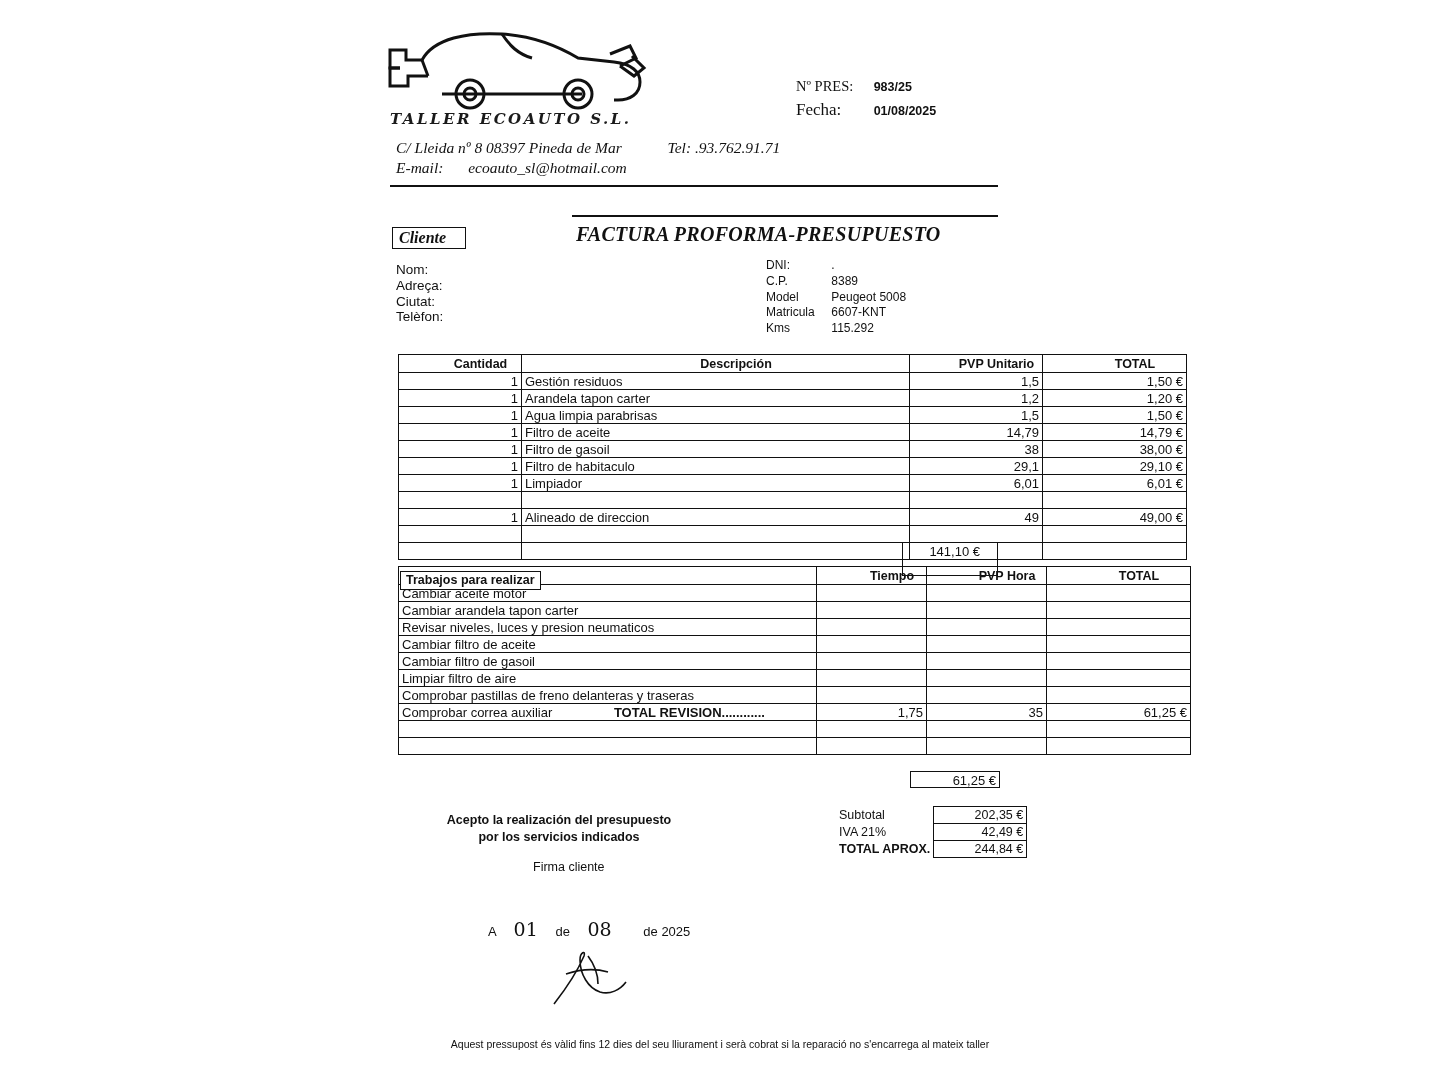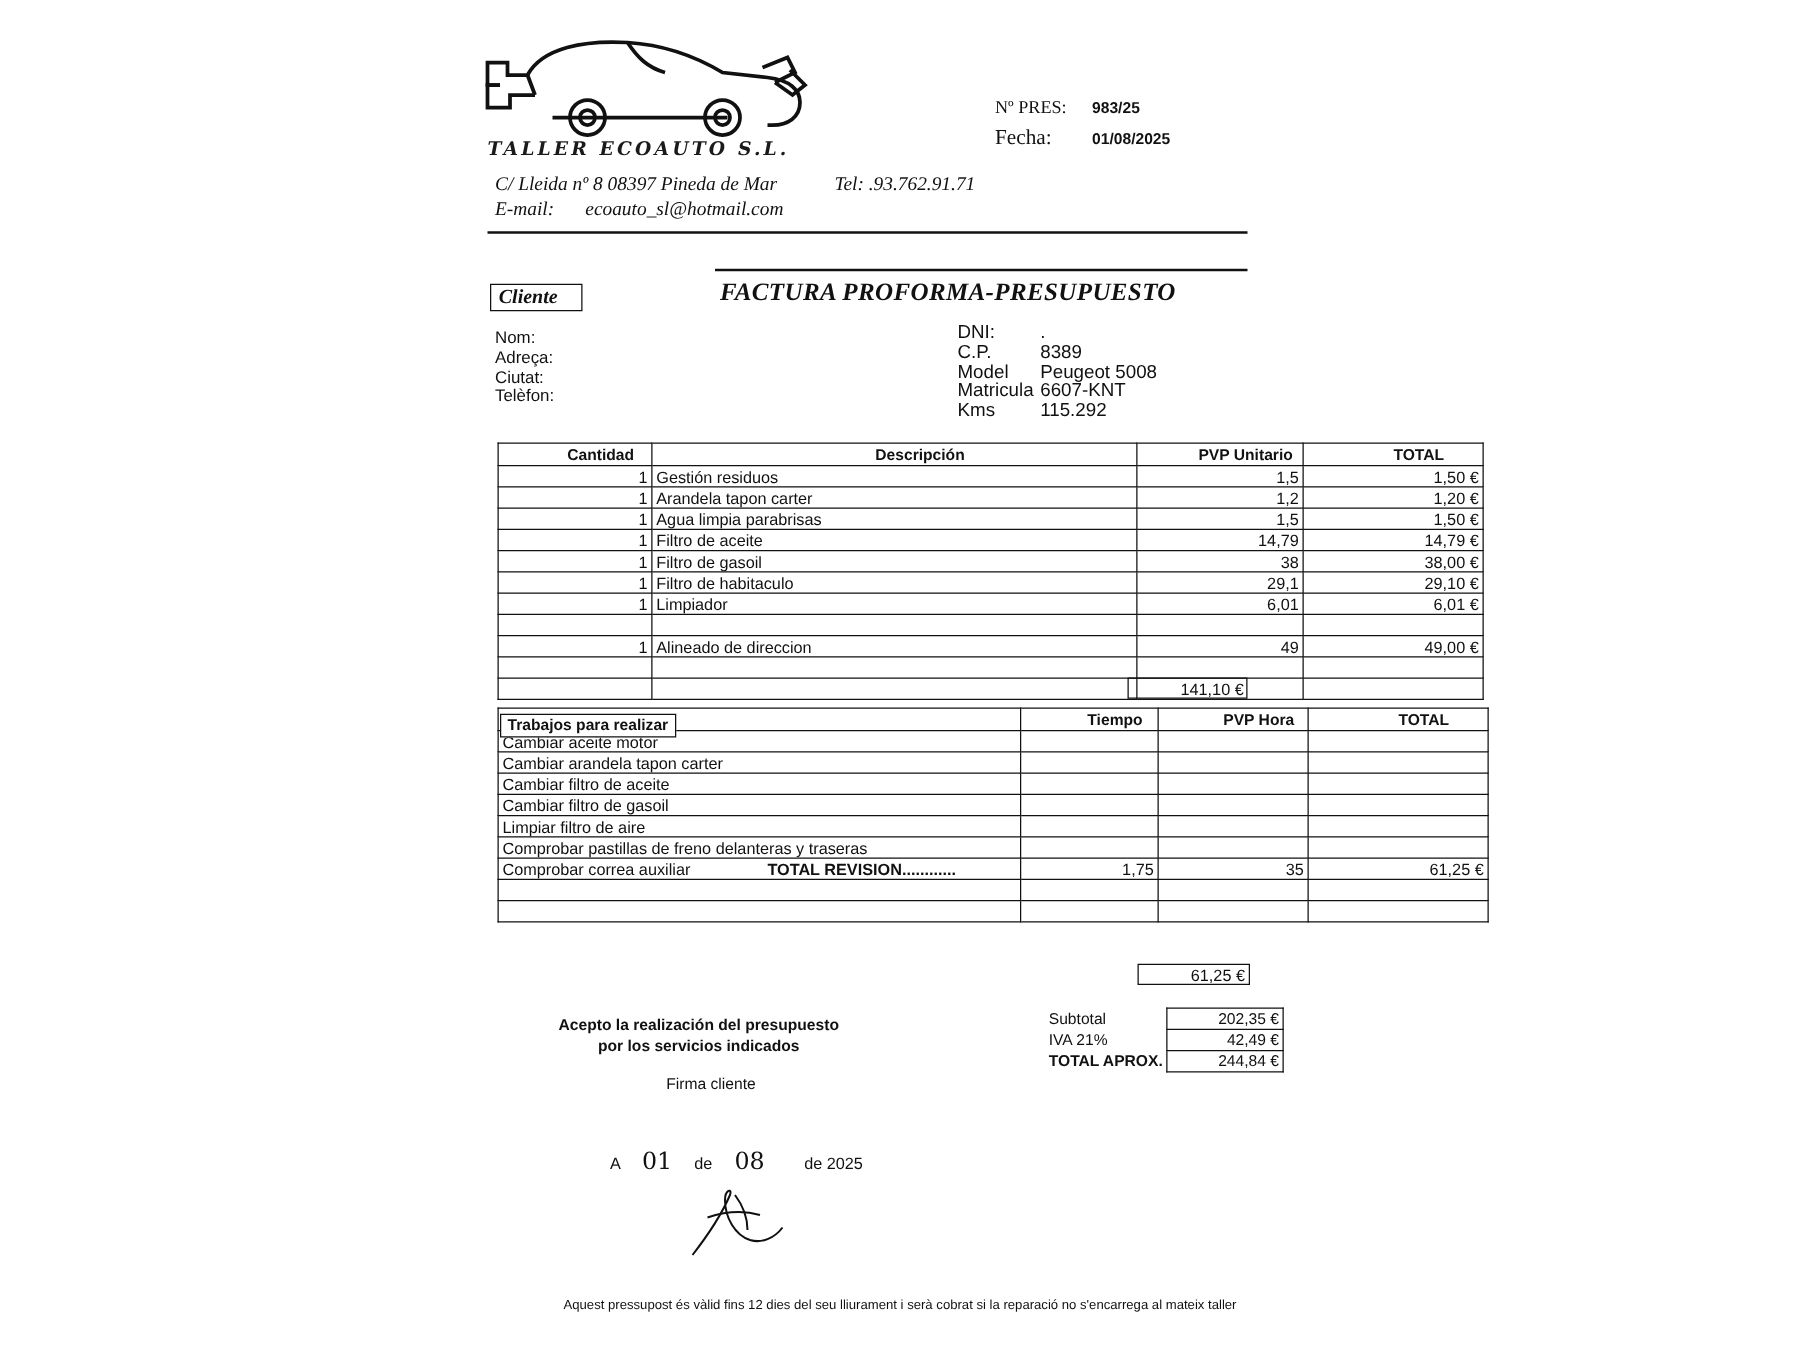--- a/index.html
+++ b/index.html
@@ -101,21 +101,21 @@
   }
   .client-fields {
     position: absolute;
     left: 396px; top: 262px;
     font-size: 13.5px;
     line-height: 15.8px;
   }
   .veh-fields {
     position: absolute;
     left: 766px; top: 258px;
-    font-size: 15px;
+    font-size: 12px;
     line-height: 15.8px;
   }
   .veh-row { white-space: nowrap; height: 15.8px; }
   .veh-k { display: inline-block; width: 62px; }
   .veh-v { display: inline-block; }
 
   
   table.grid {
     position: absolute;
     border-collapse: collapse;
@@ -142,23 +142,23 @@
   .c-desc { width: 340px; text-align: left; }
   .c-unit { width: 85px; text-align: right; }
   .c-tot  { width: 96px; text-align: right; }
 
   .total-items {
     position: absolute;
     left: 902px; top: 542px; width: 96px;
     border: 1px solid #111;
     font-size: 13px;
     text-align: right;
-    height: 17px;
+    height: 34px;
     line-height: 17px;
-    padding-right: 2px;
+    padding-right: 17px;
     box-sizing: border-box;
   }
 
   
   .t-works { left: 398px; top: 566px; width: 600px; }
   .w-desc { width: 370px; text-align: left; }
   .w-time { width: 62px; text-align: right; }
   .w-hour { width: 72px; text-align: right; }
   .w-tot  { width: 96px; text-align: right; }
   .works-head-label {
@@ -421,20 +421,26 @@
         <td class="w-hour"></td>
         <td class="w-tot"></td>
       </tr>
       <tr>
         <td class="w-desc">Cambiar arandela tapon carter</td>
         <td class="w-time"></td>
         <td class="w-hour"></td>
         <td class="w-tot"></td>
       </tr>
       <tr>
+        <td class="w-desc">Revisar niveles, luces y presion neumaticos</td>
+        <td class="w-time"></td>
+        <td class="w-hour"></td>
+        <td class="w-tot"></td>
+      </tr>
+      <tr>
         <td class="w-desc">Cambiar filtro de aceite</td>
         <td class="w-time"></td>
         <td class="w-hour"></td>
         <td class="w-tot"></td>
       </tr>
       <tr>
         <td class="w-desc">Cambiar filtro de gasoil</td>
         <td class="w-time"></td>
         <td class="w-hour"></td>
         <td class="w-tot"></td>

